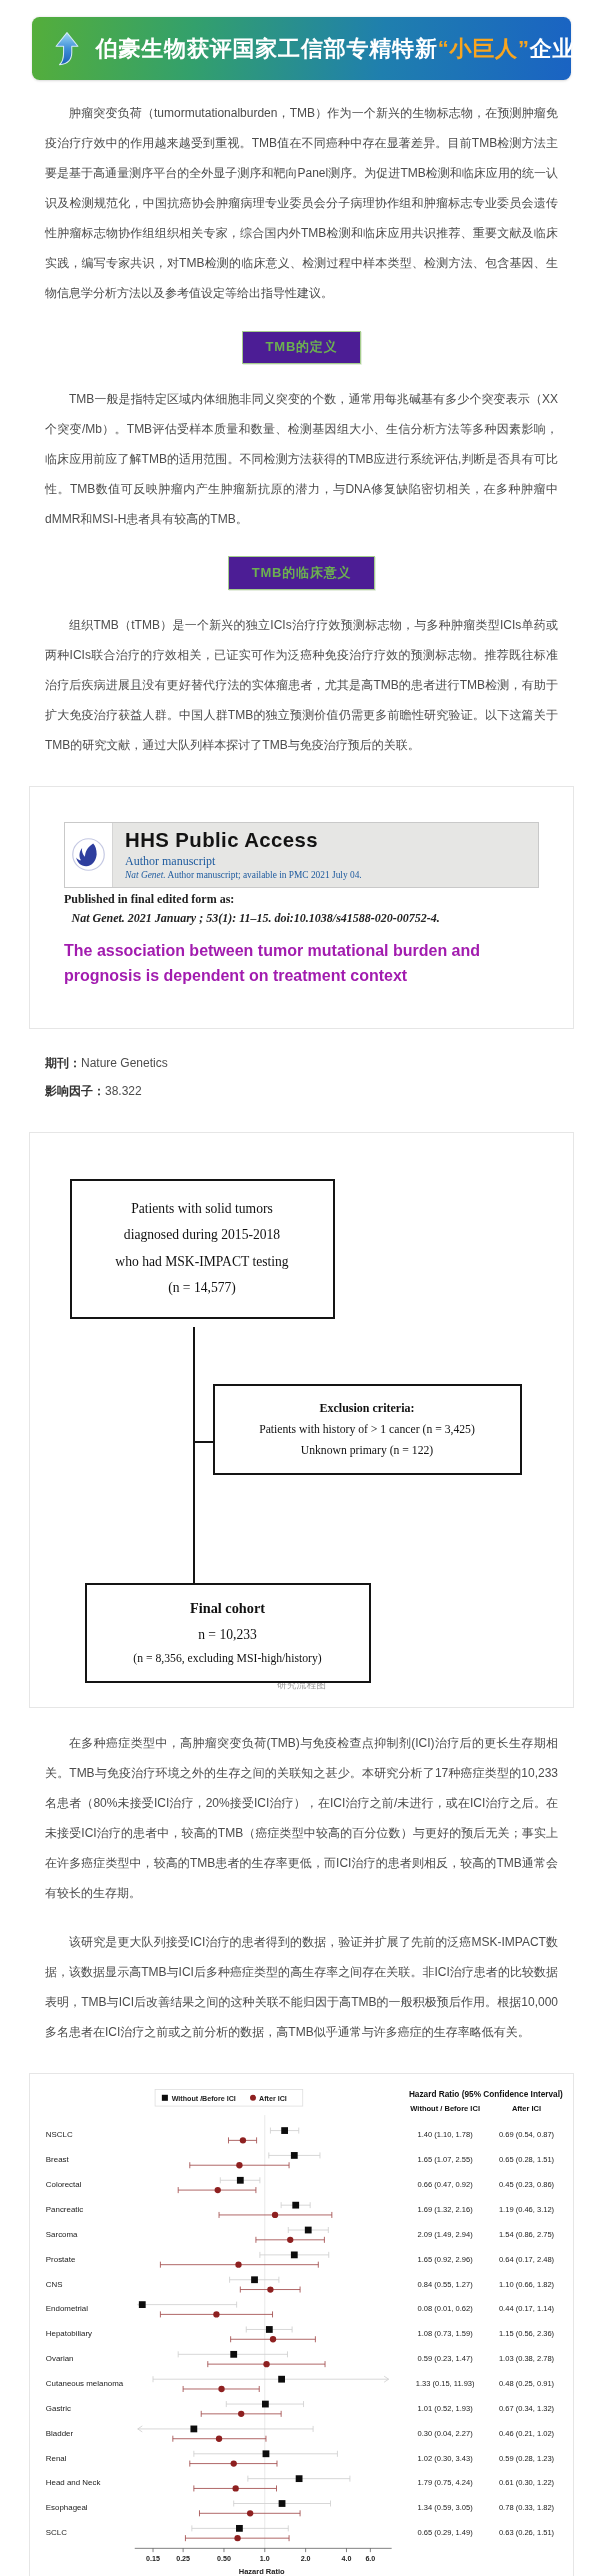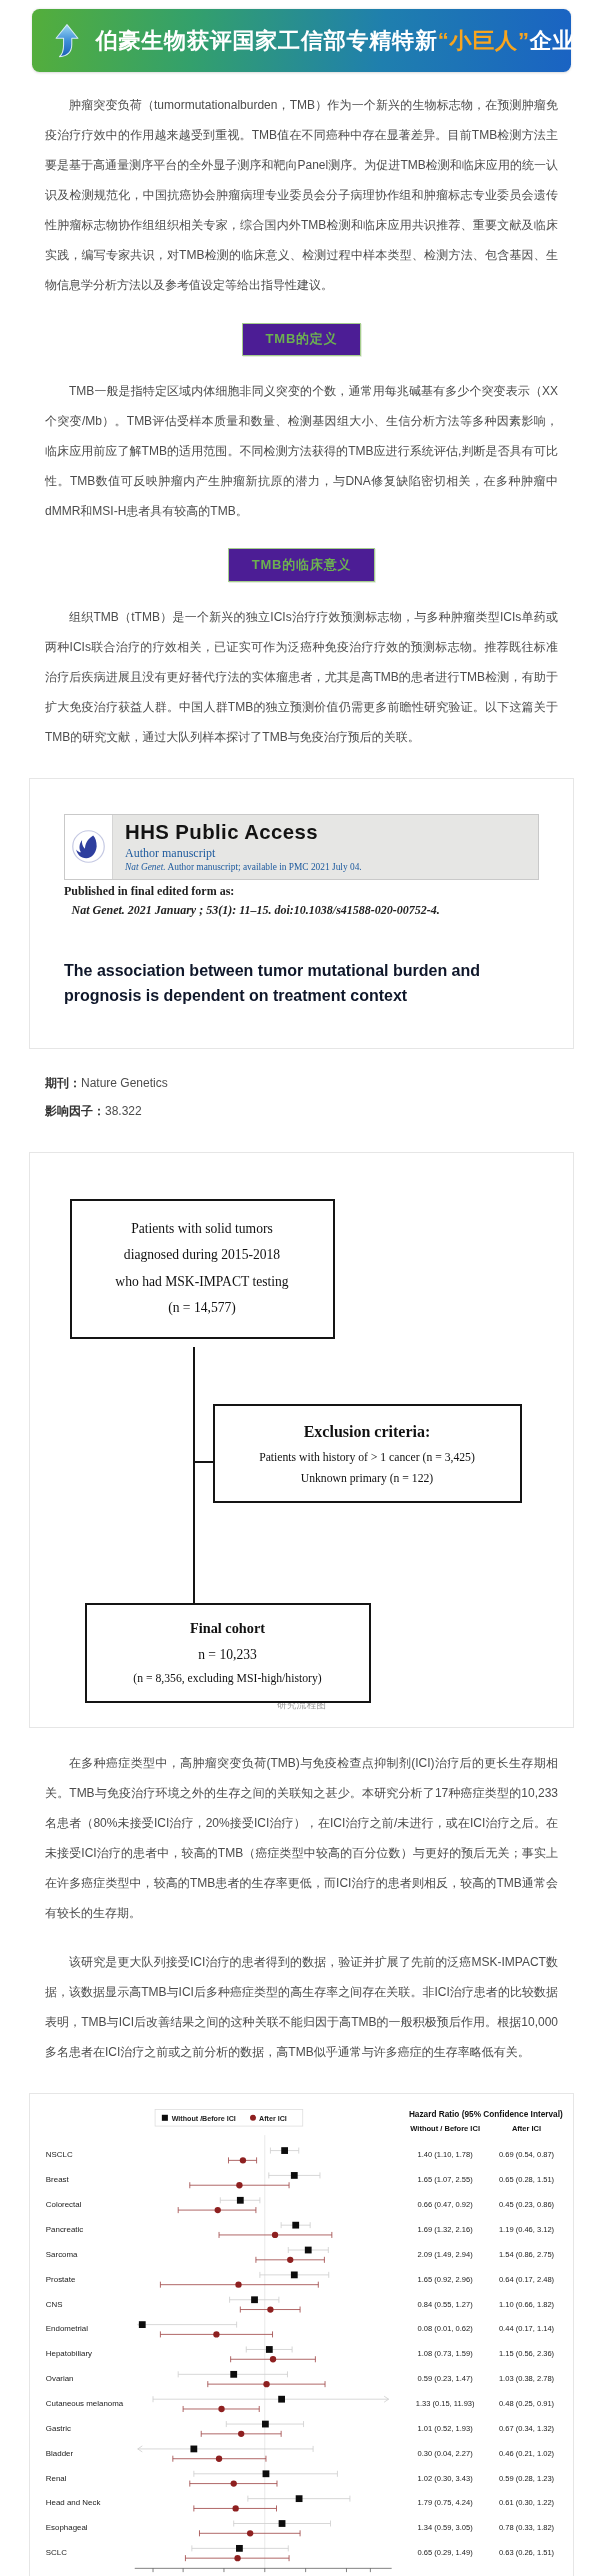--- a/index.html
+++ b/index.html
@@ -1,20 +1,20 @@
 <!DOCTYPE html>
 <html style="font-size:12px"><head>
 <meta charset="utf-8">
 <style>
   html,body{margin:0;padding:0;background:#ffffff;}
   body{width:603px;margin:0 auto;font-family:"Liberation Sans","DejaVu Sans",sans-serif;color:#4a4a4a;}
   .page{padding-top:9px;padding-bottom:30px;}
 
   
-  .banner{margin:0 32px;height:63px;border-radius:7.5px;display:flex;align-items:center;justify-content:center;gap:13.6px;
+  .banner{margin:8px 32px;height:63px;border-radius:7.5px;display:flex;align-items:center;justify-content:center;gap:13.6px;
     background:linear-gradient(95deg,#54ae3b 0%,#33a06c 30%,#1f7fae 65%,#1a63c3 100%);
     box-shadow:0 0.8px 2.3px rgba(0,0,0,.15);padding-left:47px;}
   .banner .arrow{width:30px;height:36px;flex:0 0 auto;margin-left:-22.6px;}
   .banner-title{font-size:22px;font-weight:bold;color:#ffffff;letter-spacing:0.8px;white-space:nowrap;}
   .banner-title .hl{color:#f8a51f;}
 
   
   .para{margin:19.6px 45px 0;font-size:12px;line-height:2.5;text-align:justify;text-indent:2em;color:#4c4c4c;}
   .para:first-of-type{margin-top:18px;}
 
@@ -29,33 +29,33 @@
   .paper-card{padding:35px 34px 39px;}
   .hhs-header{display:flex;border:0.8px solid #c9c9c9;}
   .hhs-logo-cell{flex:0 0 47px;background:#fff;display:flex;align-items:center;justify-content:center;border-right:0.8px solid #d5d5d5;}
   .hhs-main{flex:1;background:#e6e6e4;padding:6px 12px 6.8px;}
   .hhs-title{font-size:20.4px;font-weight:bold;color:#131313;letter-spacing:0.4px;}
   .hhs-sub{font-family:"Liberation Serif","DejaVu Serif",serif;color:#1d5a9e;font-size:12px;margin-top:2.3px;}
   .hhs-cite{font-family:"Liberation Serif","DejaVu Serif",serif;color:#1d5a9e;font-size:9.4px;margin-top:1.5px;}
   .hhs-cite .it{font-style:italic;}
   .pub-block{font-family:"Liberation Serif","DejaVu Serif",serif;font-size:12px;color:#222;margin-top:2px;line-height:1.55;font-weight:bold;}
   .pub-block .cite{font-style:italic;padding-left:7.5px;}
-  .paper-title{margin-top:40px;font-size:16px;font-weight:bold;color:#0f172a;line-height:1.55;max-width:422px;}
+  .paper-title{margin-top:12px;font-size:16px;font-weight:bold;color:#a21caf;line-height:1.55;max-width:422px;}
 
   
   .journal-info{margin:19.6px 45px 0;font-size:12px;line-height:2.4;color:#4c4c4c;}
   .journal-info b{color:#333;}
 
   
   .flow-card{padding:10.6px 7.5px 7.5px;}
   .flow-wrap{position:relative;height:534px;font-family:"Liberation Serif","DejaVu Serif",serif;color:#111;}
   .fbox{position:absolute;border:2.3px solid #141414;background:#fff;text-align:center;}
   .fbox-top{left:32px;top:35px;width:249px;padding:15px 6px;font-size:13.6px;line-height:1.95;}
   .fbox-excl{left:175px;top:240px;width:296px;padding:12px 4.5px;font-size:11.7px;line-height:1.8;}
-  .fbox-excl .t{font-weight:bold;font-size:16px;}
+  .fbox-excl .t{font-weight:bold;font-size:12px;}
   .fbox-final{left:47px;top:439px;width:273px;padding:10.6px 4.5px;line-height:1.9;}
   .fbox-final .l0{font-weight:bold;font-size:14.3px;}
   .fbox-final .l1{font-size:13.6px;}
   .fbox-final .l2{font-size:11.7px;}
   .fline{position:absolute;background:#141414;}
   .flow-caption{text-align:center;color:#9b9b9b;font-size:9.8px;margin:1.5px 0 7.5px;}
 
   
   .forest-card{padding:13.6px 7.5px 10.6px;}
 </style>

